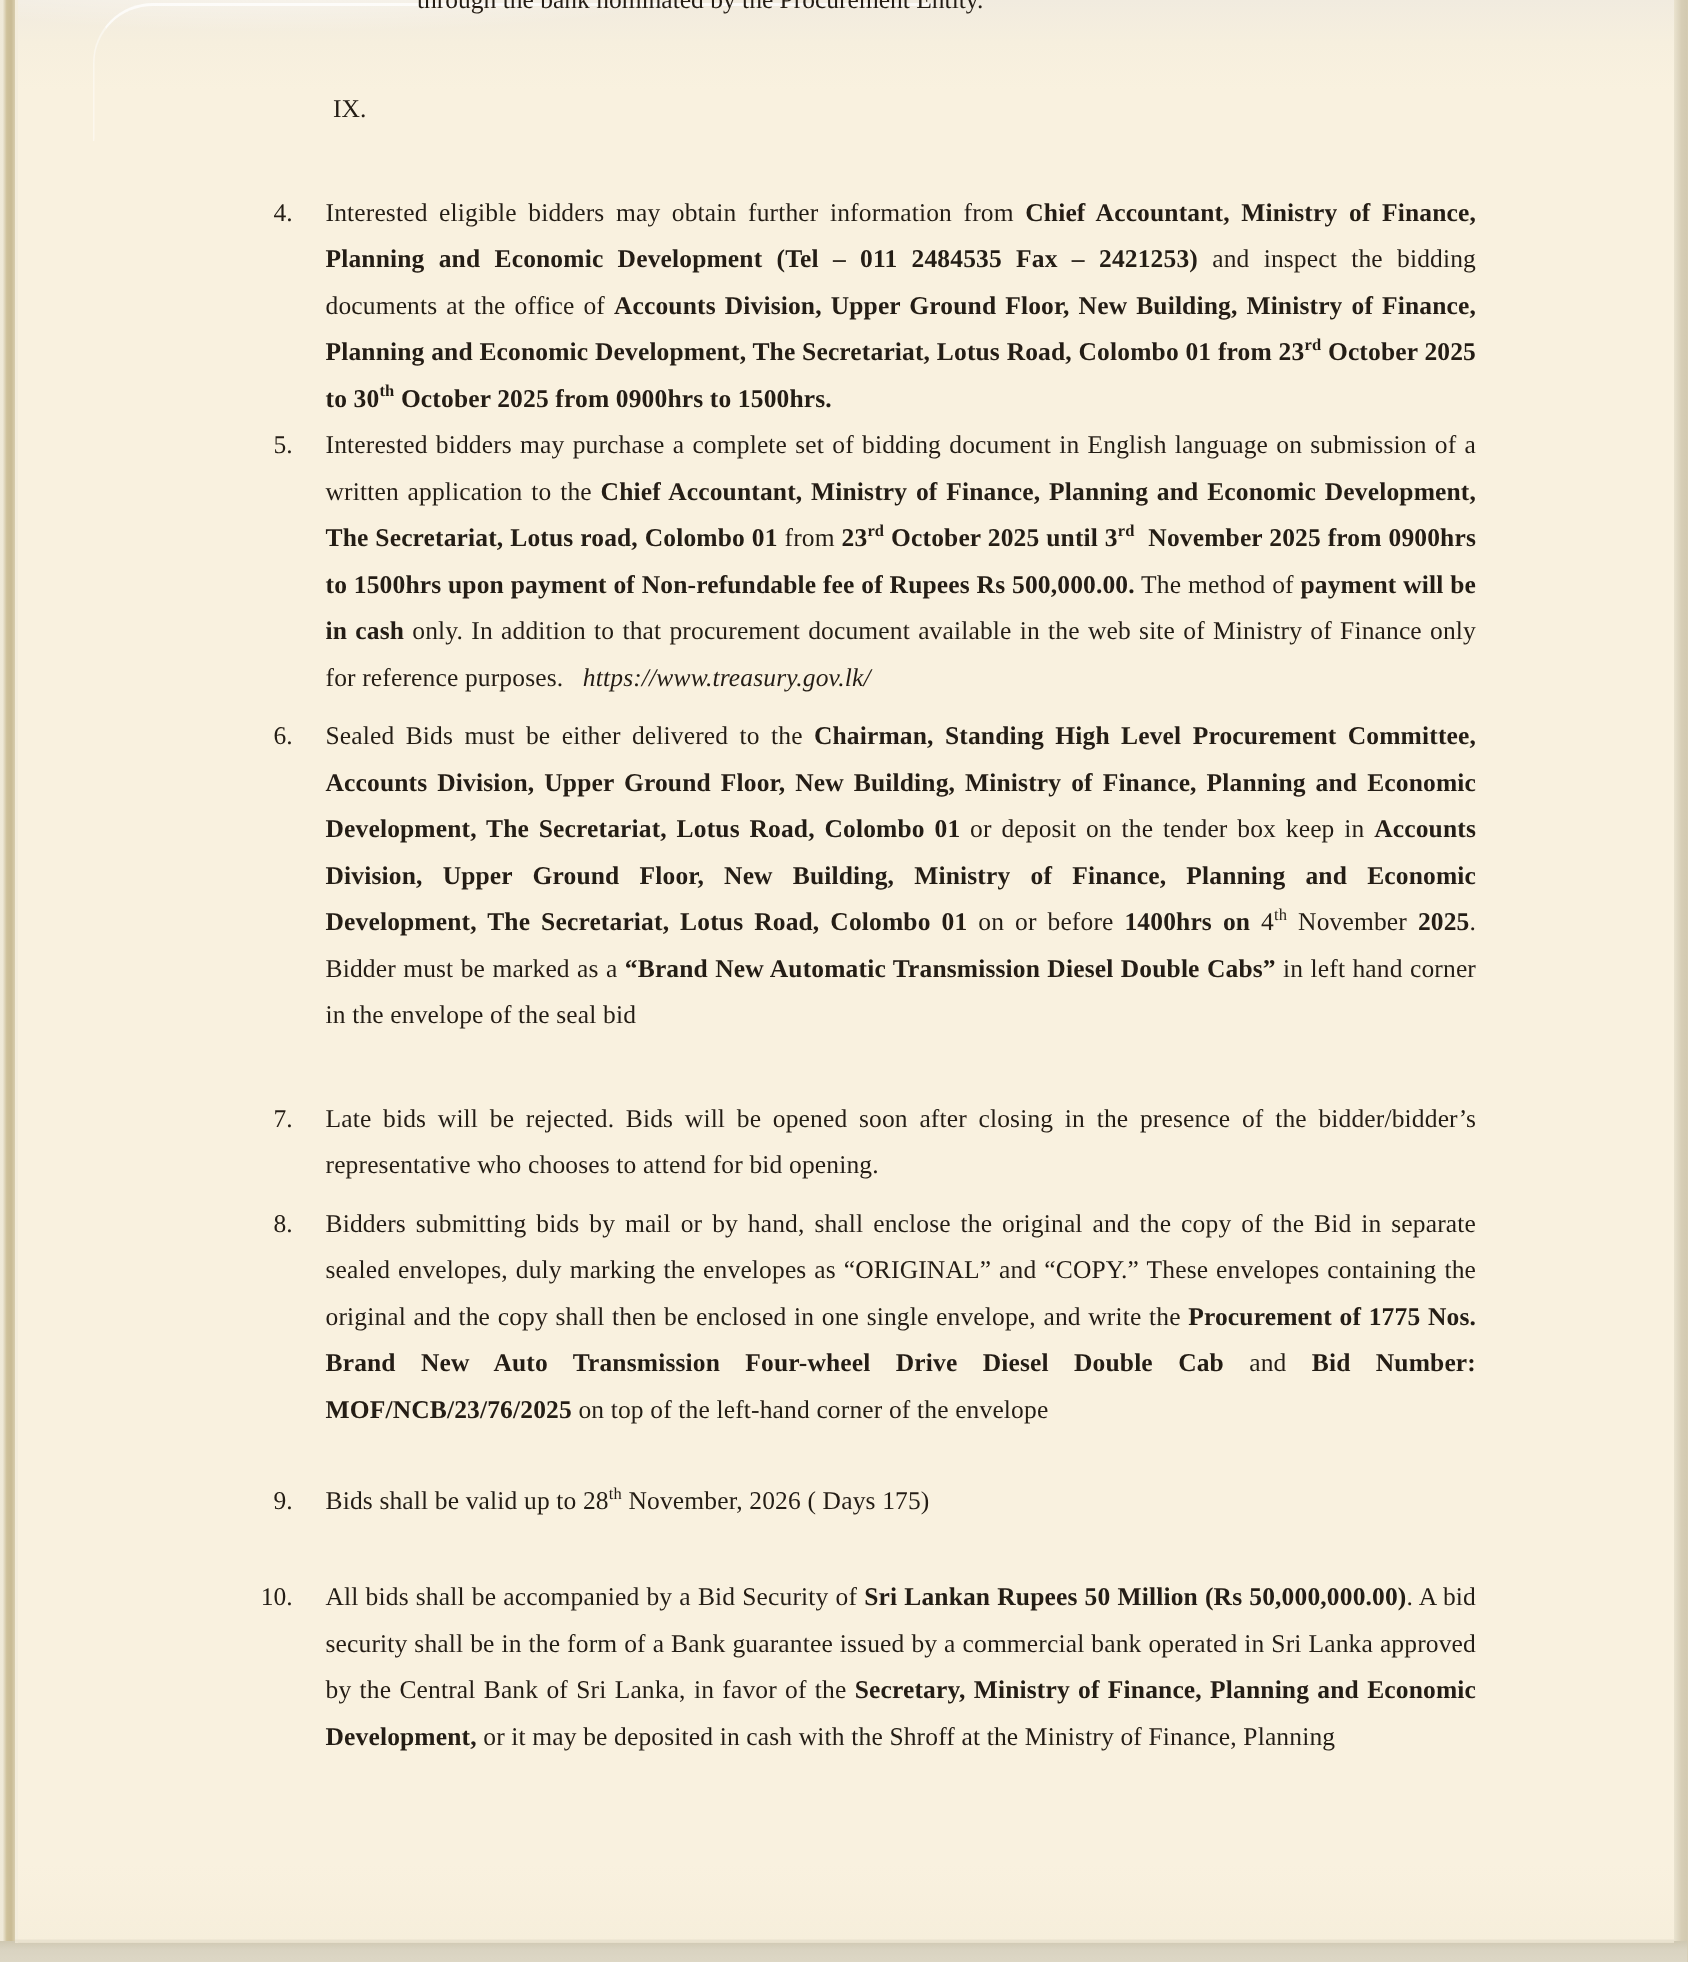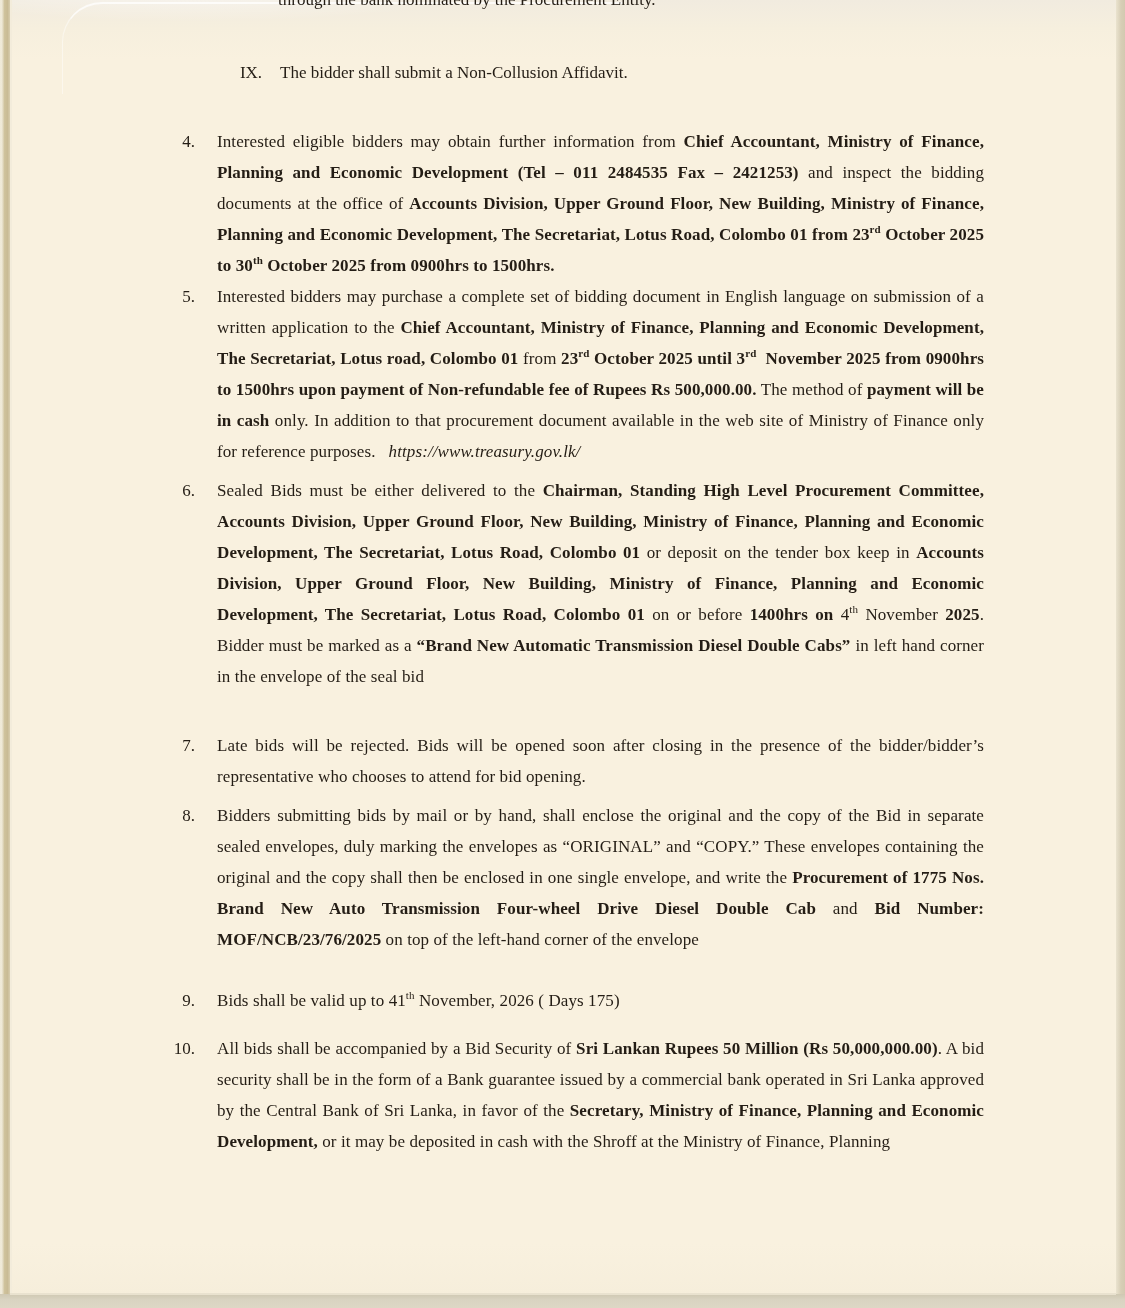--- a/index.html
+++ b/index.html
@@ -47,59 +47,58 @@
   }
   .frag{
     position:absolute;left:268px;top:-10px;
     font-size:17px;line-height:20px;white-space:nowrap;
     filter:blur(0.2px);
   }
   .affidavit{
     position:absolute;left:212px;top:61px;right:128px;
     display:flex;font-size:17px;line-height:24px;
   }
-  .affidavit .roman-num{width:58px;flex:0 0 58px;text-align:center;}
+  .affidavit .roman-num{width:58px;flex:0 0 58px;}
   .items{
     position:absolute;left:140px;top:126px;right:132px;
   }
   .item{display:flex;}
   .item .num{
     flex:0 0 45px;width:45px;text-align:right;padding-right:22px;
     font-size:17px;line-height:31px;
   }
   .item p{
     flex:1;margin:0;text-align:justify;
     font-size:17px;line-height:31px;
     letter-spacing:0.1px;
   }
   .item:nth-child(2){margin-top:0;}
   .item:nth-child(3){margin-top:8px;}
   .item:nth-child(4){margin-top:38px;}
   .item:nth-child(5){margin-top:8px;}
   .item:nth-child(6){margin-top:30px;}
-  .item:nth-child(7){margin-top:17px;}
+  .item:nth-child(7){margin-top:33px;}
   .seg-b{font-weight:700;}
   .seg-i{font-style:italic;}
   sup{font-size:11px;line-height:0;vertical-align:super;margin-top:44px;}
 </style>
 </head>
 <body>
 
 <div class="edge-left"></div>
 <div class="edge-right"></div>
 <div class="edge-bottom"></div>
 
 <div class="page">
   <div class="corner-curl"></div>
 
   <div class="frag">through the bank nominated by the Procurement Entity.</div>
 
   <div class="affidavit">
     <span class="roman-num">IX.</span>
-    <span>The bidder shall submit a Non-Collusion Affidavit.</span>
   </div>
 
   <div class="items">
       <div class="item">
         <div class="num">4.</div>
         <p><span>Interested eligible bidders may obtain further information from </span><span class="seg-b">Chief Accountant, Ministry of Finance, Planning and Economic Development (Tel – 011 2484535 Fax – 2421253)</span><span> and inspect the bidding documents at the office of </span><span class="seg-b">Accounts Division, Upper Ground Floor, New Building, Ministry of Finance, Planning and Economic Development, The Secretariat, Lotus Road, Colombo 01 from 23</span><sup class="seg-b">rd</sup><span class="seg-b"> October 2025 to 30</span><sup class="seg-b">th</sup><span class="seg-b"> October 2025 from 0900hrs to 1500hrs.</span></p>
       </div>
       <div class="item">
         <div class="num">5.</div>
         <p><span>Interested bidders may purchase a complete set of bidding document in English language on submission of a written application to the </span><span class="seg-b">Chief Accountant, Ministry of Finance, Planning and Economic Development, The Secretariat, Lotus road, Colombo 01</span><span> from </span><span class="seg-b">23</span><sup class="seg-b">rd</sup><span class="seg-b"> October 2025 until 3</span><sup class="seg-b">rd</sup><span class="seg-b">&nbsp; November 2025 from 0900hrs to 1500hrs upon payment of Non-refundable fee of Rupees Rs 500,000.00.</span><span> The method of </span><span class="seg-b">payment will be in cash</span><span> only. In addition to that procurement document available in the web site of Ministry of Finance only for reference purposes. &nbsp;&nbsp;</span><span class="seg-i">https://www.treasury.gov.lk/</span></p>
@@ -111,20 +110,20 @@
       <div class="item">
         <div class="num">7.</div>
         <p><span>Late bids will be rejected. Bids will be opened soon after closing in the presence of the bidder/bidder’s representative who chooses to attend for bid opening.</span></p>
       </div>
       <div class="item">
         <div class="num">8.</div>
         <p><span>Bidders submitting bids by mail or by hand, shall enclose the original and the copy of the Bid in separate sealed envelopes, duly marking the envelopes as “ORIGINAL” and “COPY.” These envelopes containing the original and the copy shall then be enclosed in one single envelope, and write the </span><span class="seg-b">Procurement of 1775 Nos. Brand New Auto Transmission Four-wheel Drive Diesel Double Cab</span><span> and </span><span class="seg-b">Bid Number: MOF/NCB/23/76/2025</span><span> on top of the left-hand corner of the envelope</span></p>
       </div>
       <div class="item">
         <div class="num">9.</div>
-        <p><span>Bids shall be valid up to 41</span><sup>th</sup><span> November, 2026 ( Days 175)</span></p>
+        <p><span>Bids shall be valid up to 28</span><sup>th</sup><span> November, 2026 ( Days 175)</span></p>
       </div>
       <div class="item">
         <div class="num">10.</div>
         <p><span>All bids shall be accompanied by a Bid Security of </span><span class="seg-b">Sri Lankan Rupees 50 Million (Rs 50,000,000.00)</span><span>. A bid security shall be in the form of a Bank guarantee issued by a commercial bank operated in Sri Lanka approved by the Central Bank of Sri Lanka, in favor of the </span><span class="seg-b">Secretary, Ministry of Finance, Planning and Economic Development,</span><span> or it may be deposited in cash with the Shroff at the Ministry of Finance, Planning</span></p>
       </div>
     </div>
 </div>
 
 </body></html>

